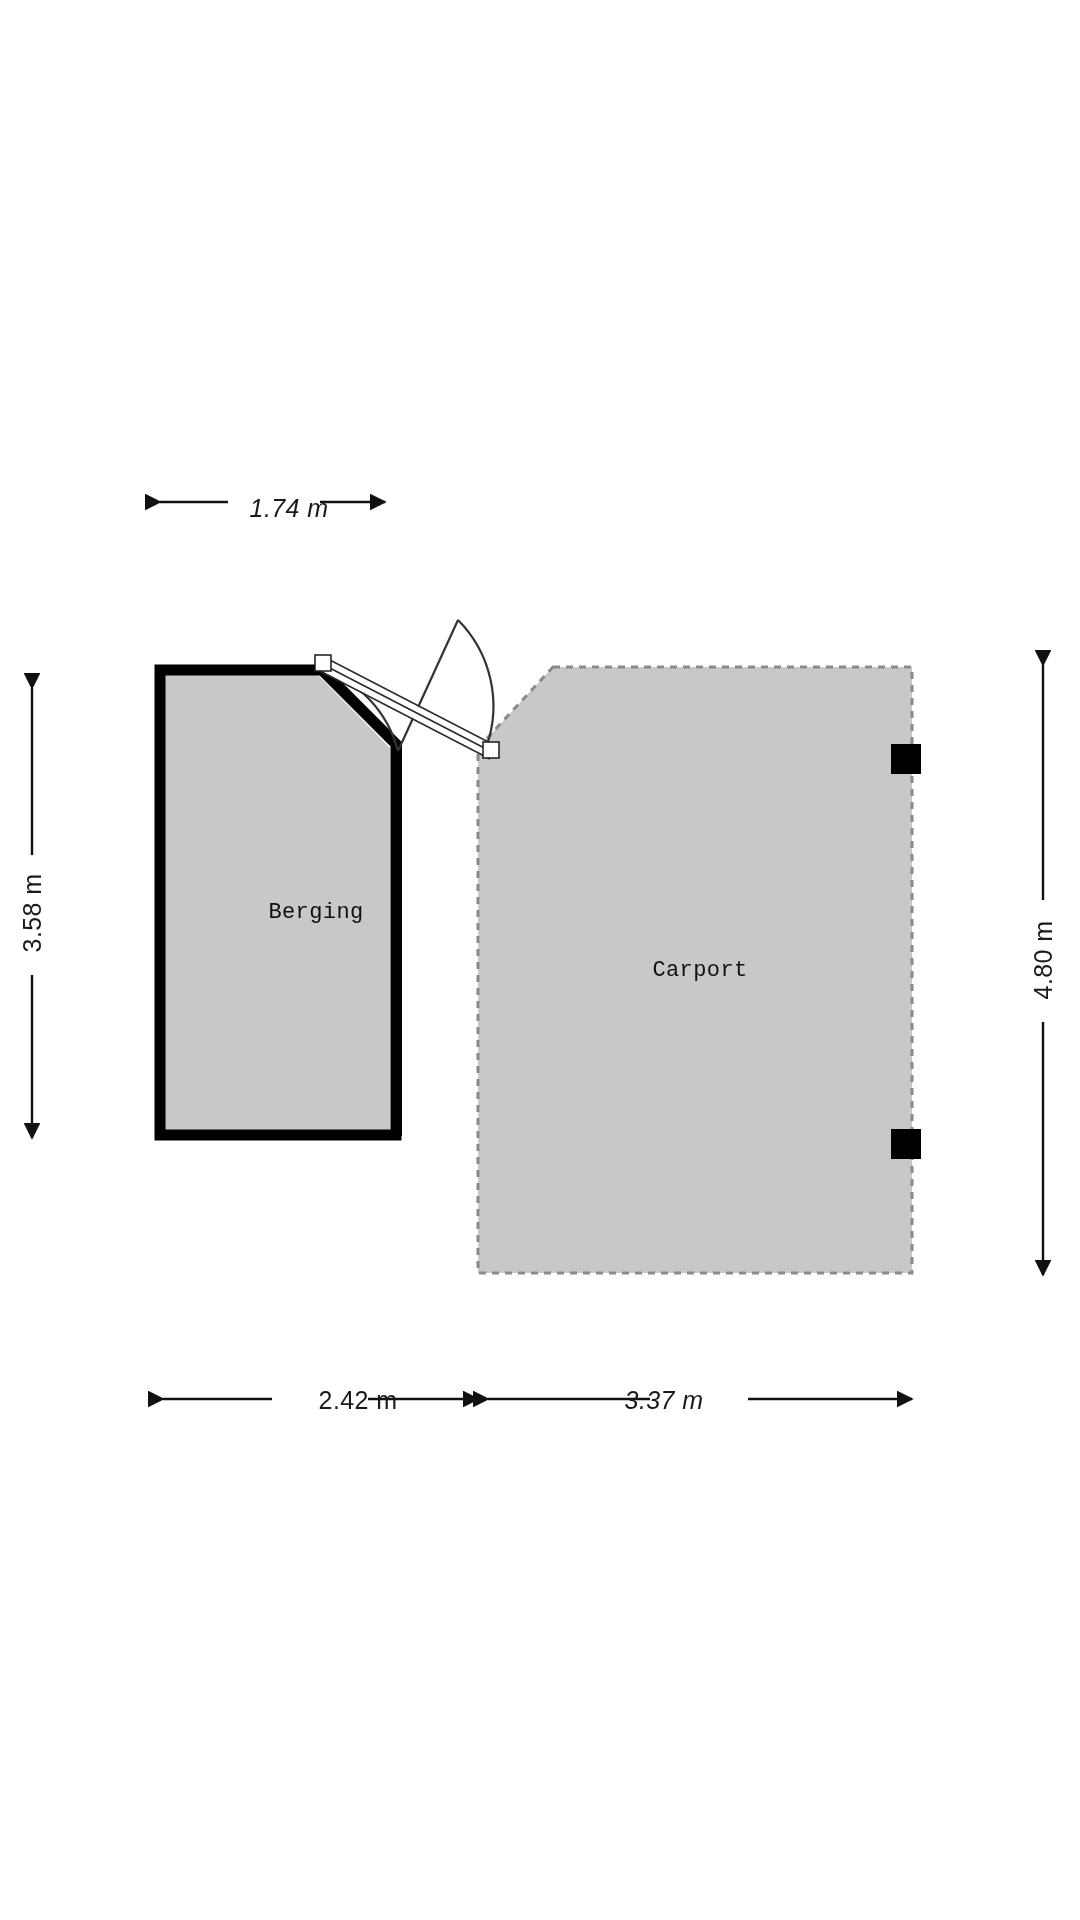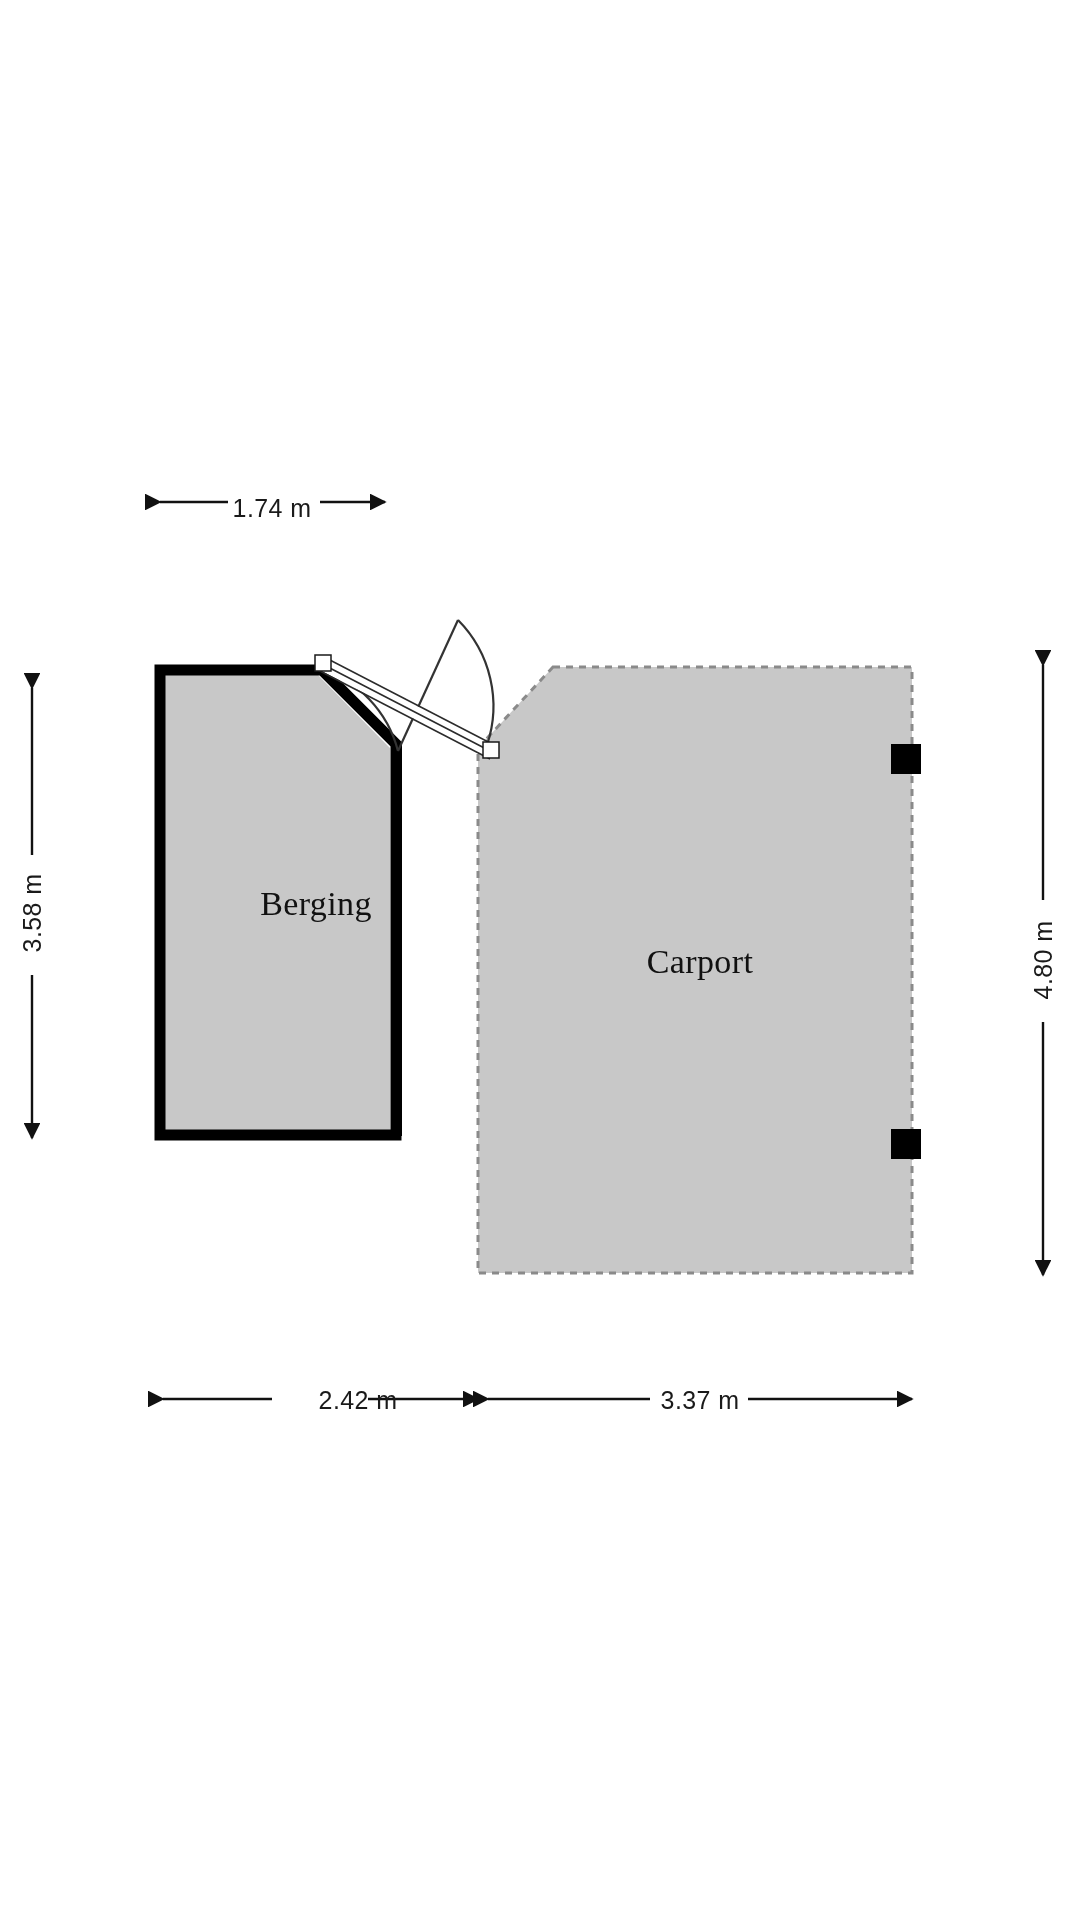--- a/index.html
+++ b/index.html
@@ -20,25 +20,26 @@
   .dim-label {
     position:absolute;
     font-family:"Liberation Sans", sans-serif;
     font-size:25px;
     color:#1a1a1a;
     white-space:nowrap;
     letter-spacing:0.4px;
   }
   .room-label {
     position:absolute;
-    font-family:Liberation Serif, serif;
-    font-size:34px;
+    font-family:Liberation Mono, monospace;
+    font-size:22px;
     color:#111111;
     white-space:nowrap;
     letter-spacing:0.4px;
+    margin-top:8px;
   }
   .vert-label { transform-origin:center center; }
 </style>
 </head>
 <body>
 
 <div id="plan-root">
 
   <svg id="plan-svg" viewBox="0 0 1080 1920">
     <defs>
@@ -110,23 +111,23 @@
     <g>
       <line x1="488" y1="1399" x2="650" y2="1399" stroke="#111111" stroke-width="2.4" marker-start="url(#arrowStart)"></line>
       <line x1="748" y1="1399" x2="912" y2="1399" stroke="#111111" stroke-width="2.4" marker-end="url(#arrowEnd)"></line>
     </g>
   </svg>
 
   <div class="room-label" style="left:316px; top:904px; transform:translate(-50%,-50%);">Berging</div>
 
   <div class="room-label" style="left:700px; top:962px; transform:translate(-50%,-50%);text-align:center;">Carport</div>
 
-  <div class="dim-label" style="left:272px; top:508px; transform:translate(-50%,-50%);">1.74 m</div>
+  <div class="dim-label" style="left:289px; top:508px; transform:translate(-50%,-50%);font-style:italic;">1.74 m</div>
 
   <div class="dim-label vert-label" style="left:32px; top:913px; transform:translate(-50%,-50%) rotate(-90deg);">3.58 m</div>
 
   <div class="dim-label vert-label" style="left:1043px; top:960px; transform:translate(-50%,-50%) rotate(-90deg);">4.80 m</div>
 
   <div class="dim-label" style="left:320px; top:1400px; transform:translate(-50%,-50%);margin-left:38px;">2.42 m</div>
 
-  <div class="dim-label" style="left:700px; top:1400px; transform:translate(-50%,-50%);">3.37 m</div>
+  <div class="dim-label" style="left:664px; top:1400px; transform:translate(-50%,-50%);font-style:italic;">3.37 m</div>
 
 </div>
 
 </body></html>

